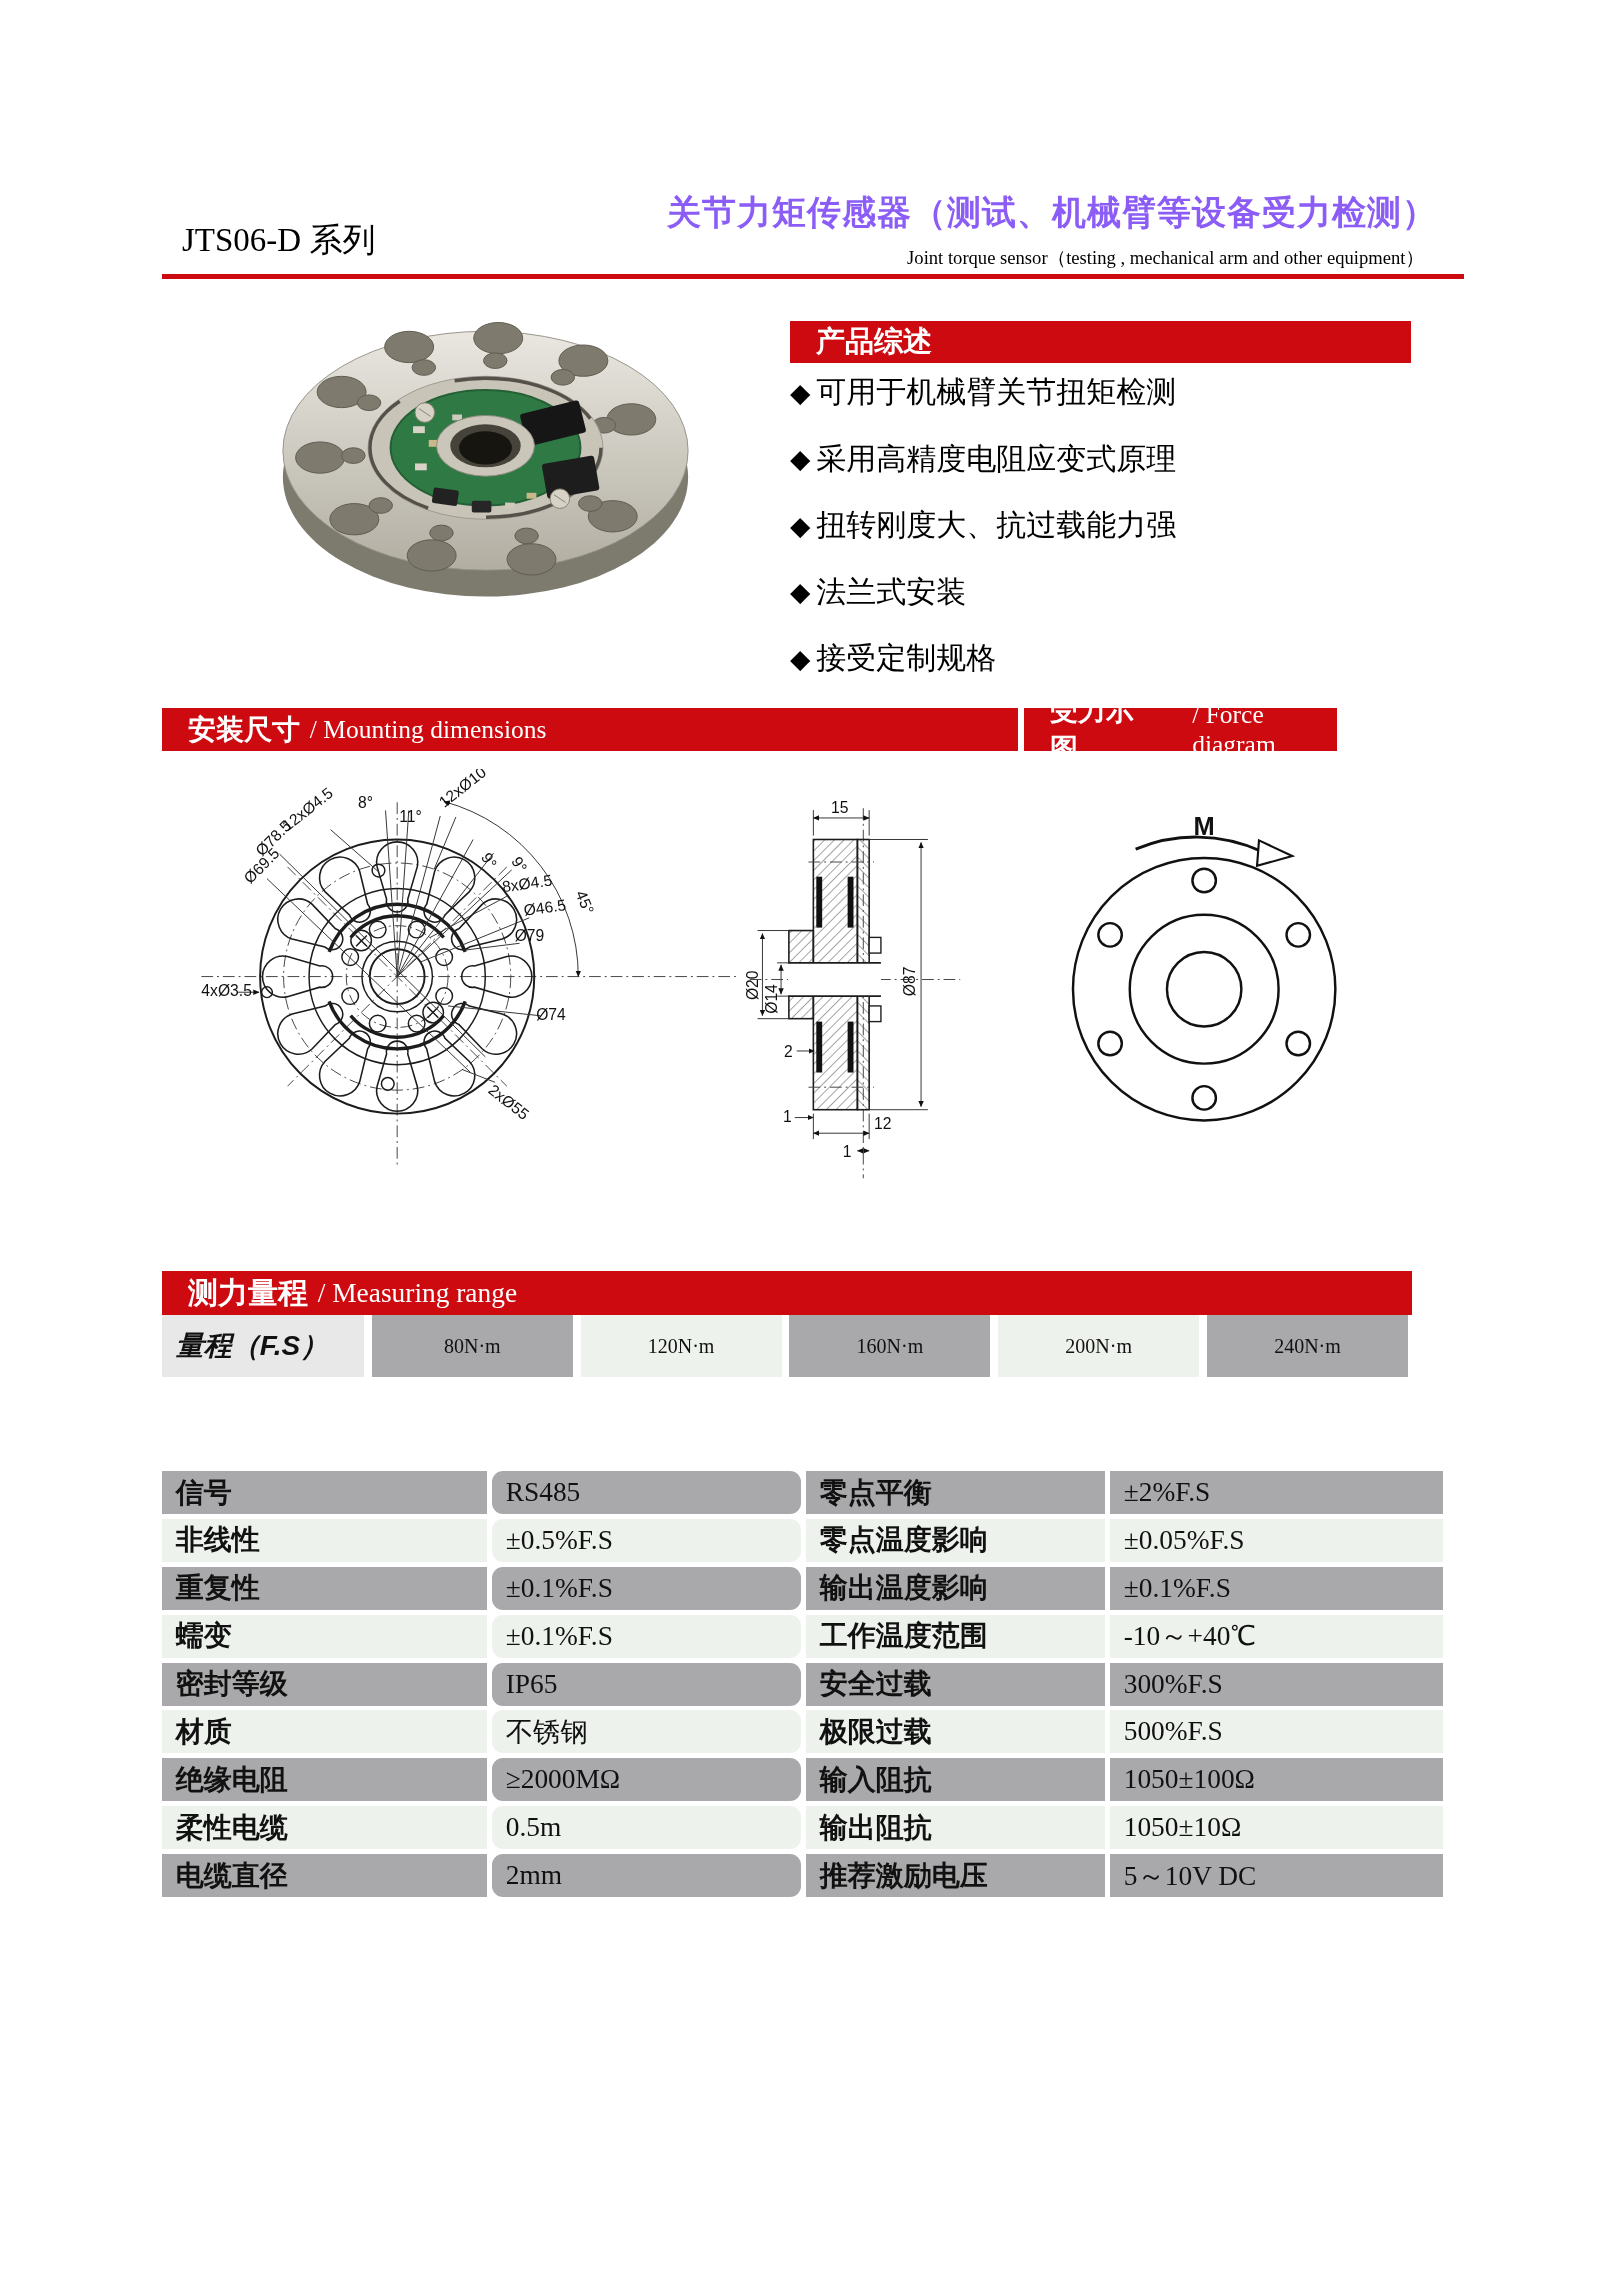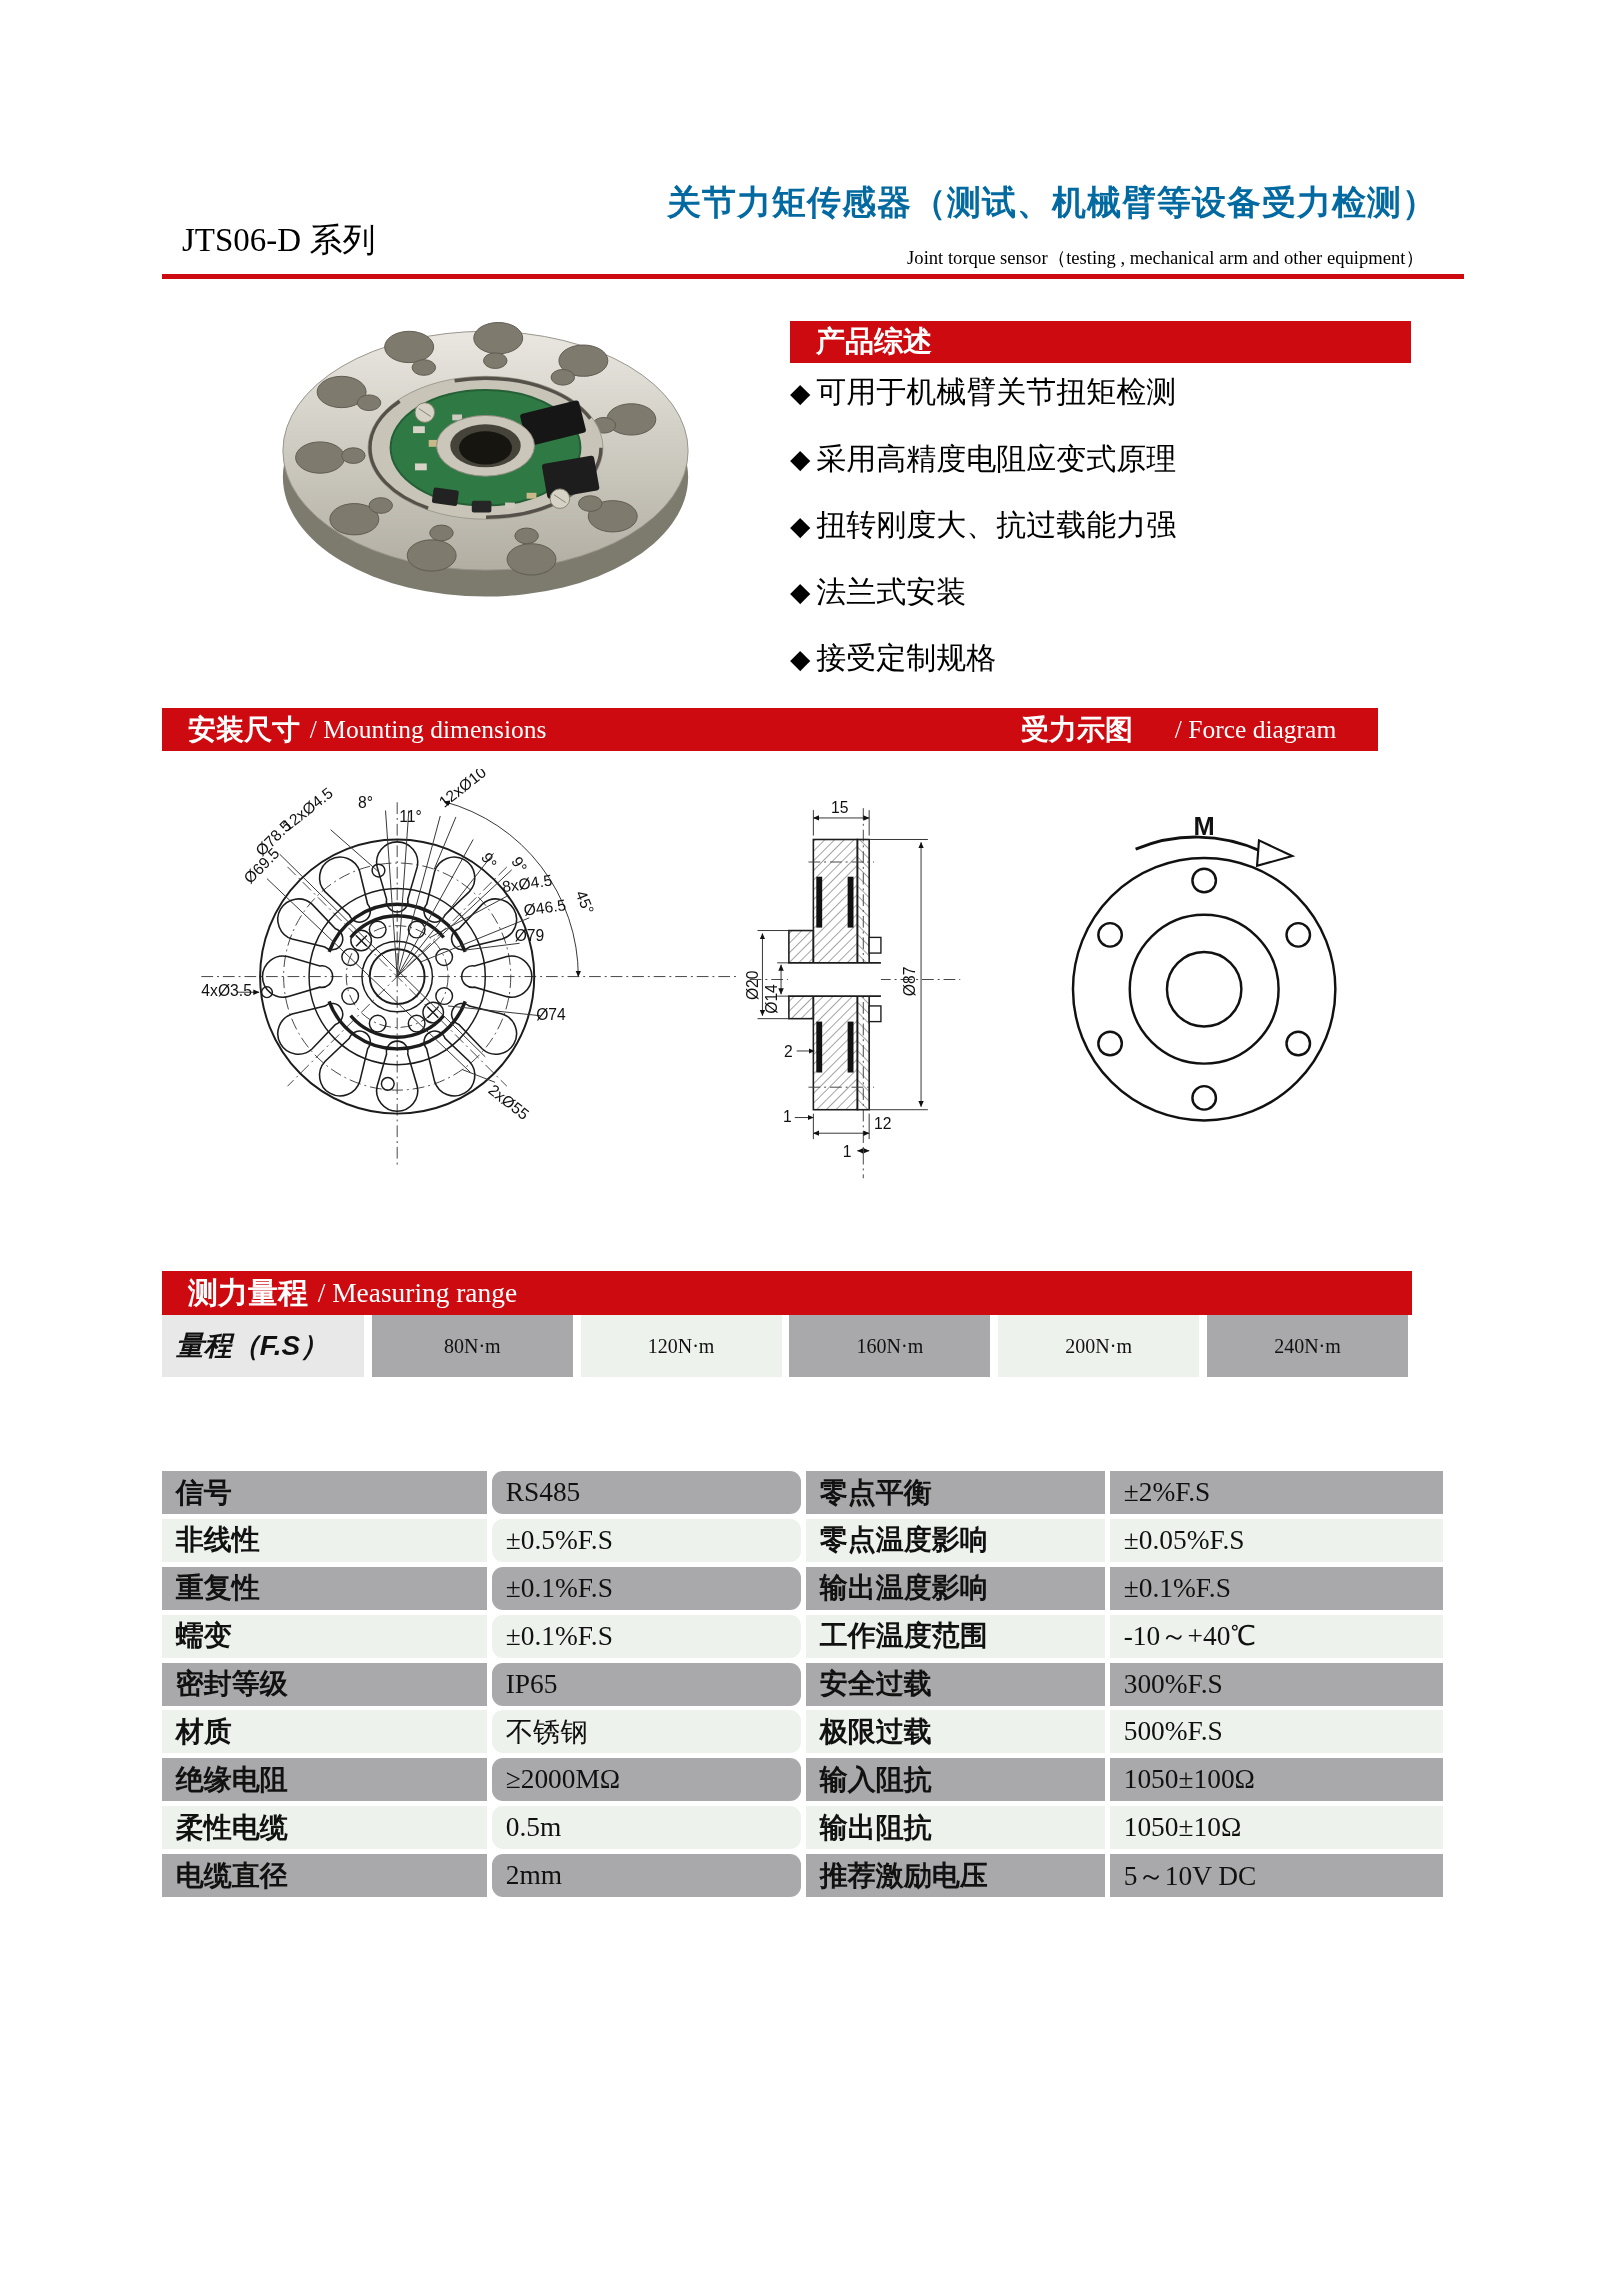--- a/index.html
+++ b/index.html
@@ -9,30 +9,30 @@
     --label-cell:#e8e8e8;
   }
   html,body{margin:0;padding:0;background:#888;}
   .page{
     position:relative;width:1620px;height:2291px;background:#ffffff;
     font-family:"Liberation Sans",sans-serif;color:#111;overflow:hidden;margin:0 auto;
   }
   .abs{position:absolute;}
   
   .series{left:182px;top:218px;font-family:"Liberation Serif",serif;font-size:33px;color:#000;}
-  .title-cn{top:180px;right:183px;font-size:34px;font-weight:bold;letter-spacing:1px;color:#0369a1;}
+  .title-cn{top:190px;right:183px;font-size:34px;font-weight:bold;letter-spacing:1px;color:#8b5cf6;}
   .title-en{top:245px;right:196px;font-family:"Liberation Serif",serif;font-size:18.6px;color:#000;}
   .rule{left:162px;top:274px;width:1302px;height:4.9px;background:var(--accent);}
   
   .redbar{background:var(--accent);color:#fff;display:flex;align-items:center;padding-left:26px;box-sizing:border-box;}
   .redbar .cn{font-weight:bold;}
   .redbar .en{font-family:"Liberation Serif",serif;margin-left:9.8px;font-weight:normal;}
   .overview-bar{left:790px;top:321px;width:621px;height:42px;font-size:29px;}
   .mounting-bar{left:162px;top:708px;width:856px;height:43px;}
-  .force-bar{left:995px;top:708px;width:383px;height:43px;gap:32px;}
+  .force-bar{left:1024px;top:708px;width:313px;height:43px;gap:32px;}
   .mounting-bar .cn,.force-bar .cn{font-size:28px;}
   .mounting-bar .en,.force-bar .en{font-size:25.5px;}
   .range-bar{left:162px;top:1271px;width:1250px;height:44px;}
   .tech-bar{left:162px;top:1422px;width:1250px;height:43px;}
   .range-bar .cn,.tech-bar .cn{font-size:30px;}
   .range-bar .en,.tech-bar .en{font-size:27.4px;}
   
   .bullets{left:790px;top:372px;display:flex;flex-direction:column;gap:25.5px;}
   .bullet{display:flex;align-items:center;gap:5.9px;font-size:30px;color:#000;}
   .bullet .diamond{font-size:26.5px;line-height:30px;}

